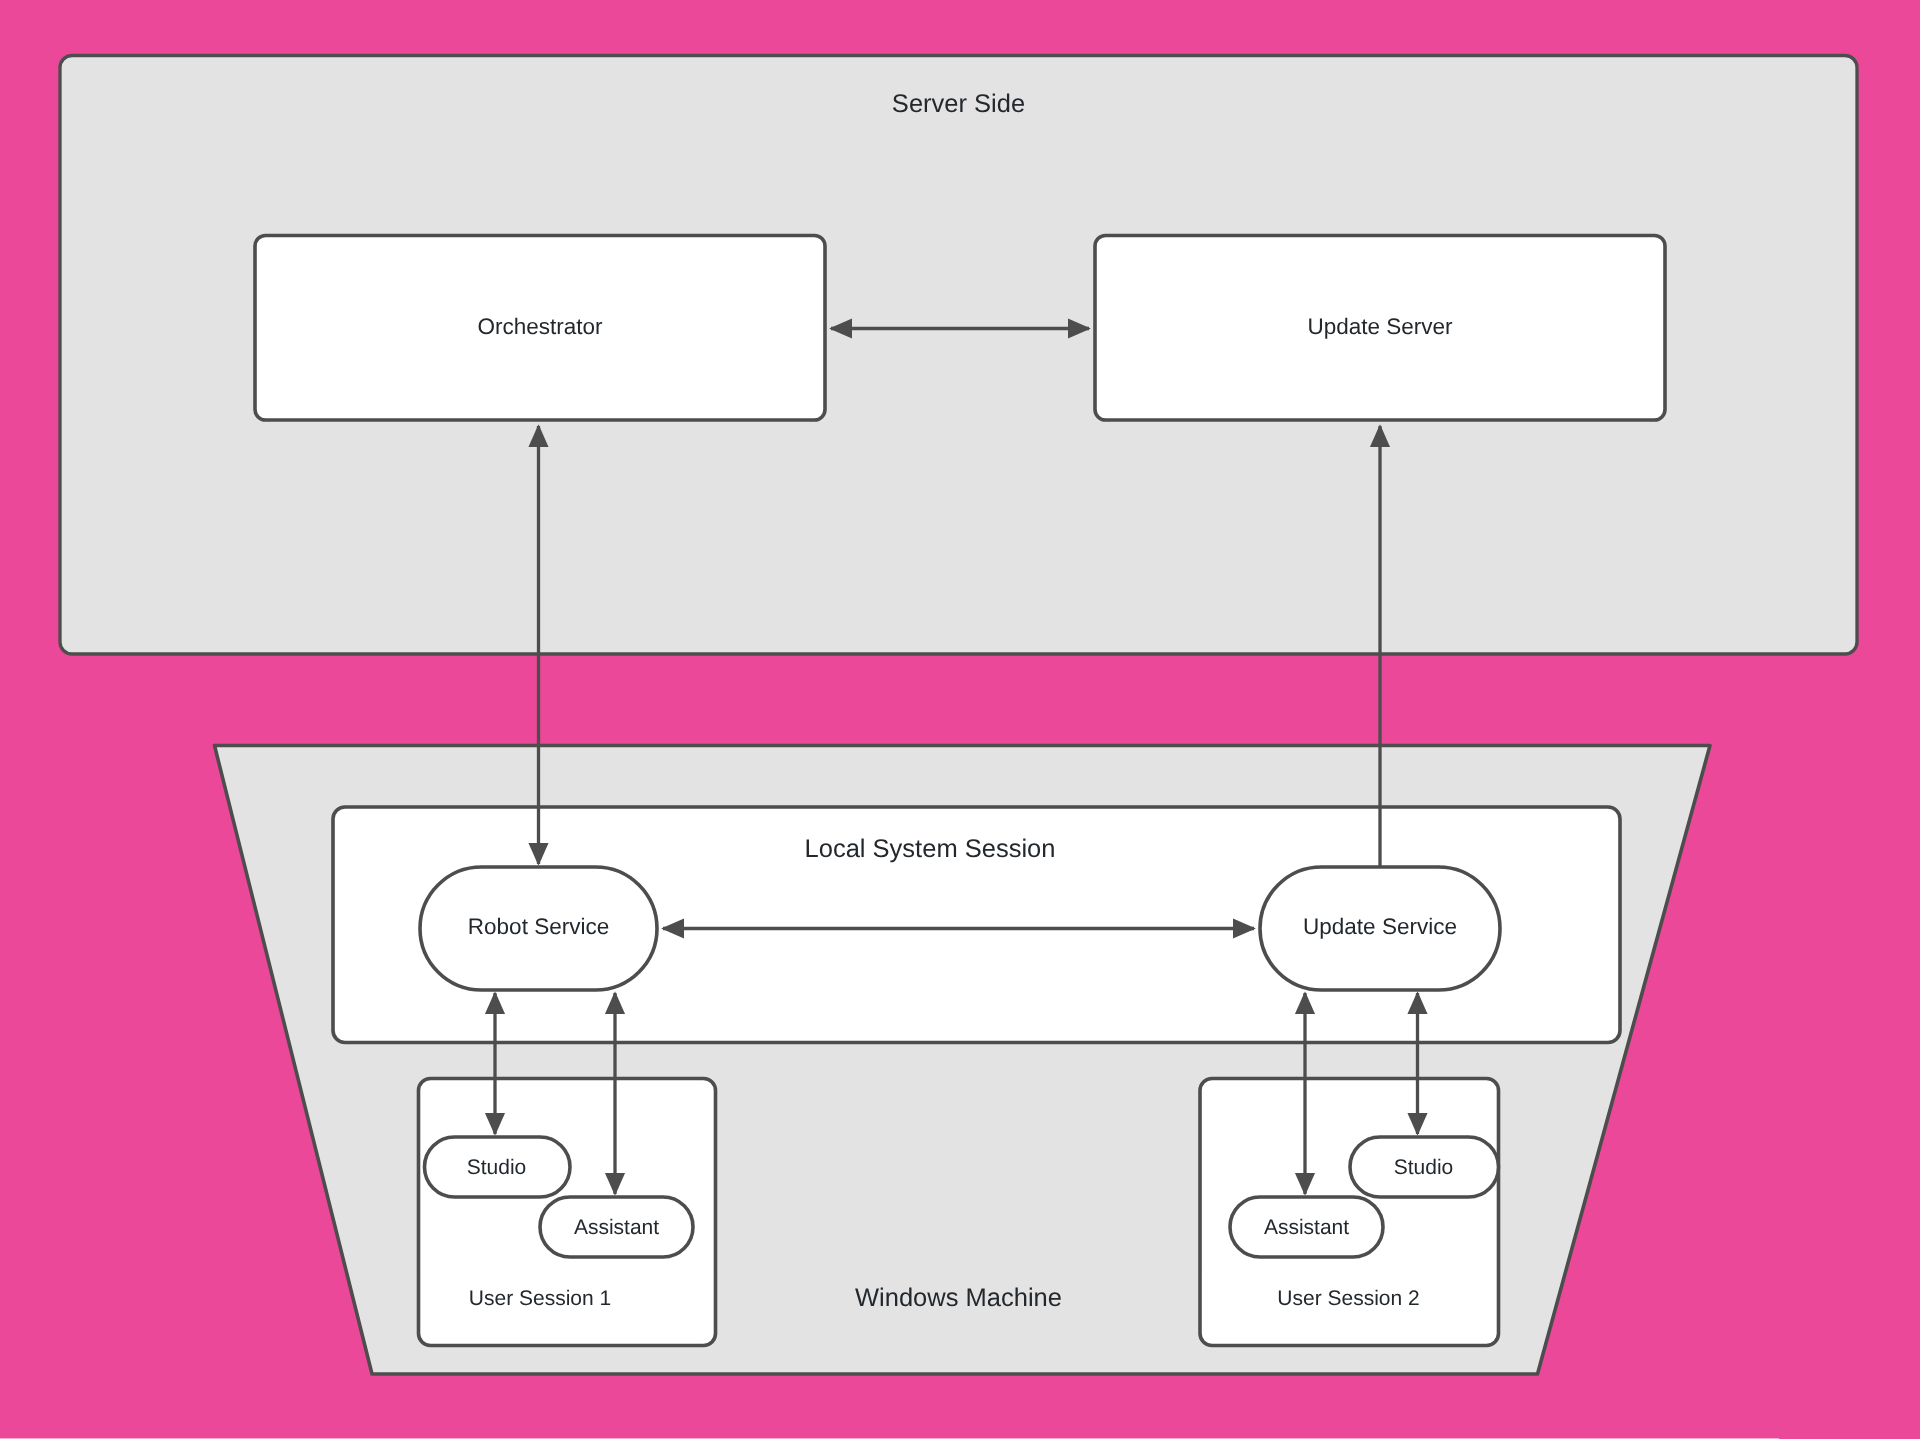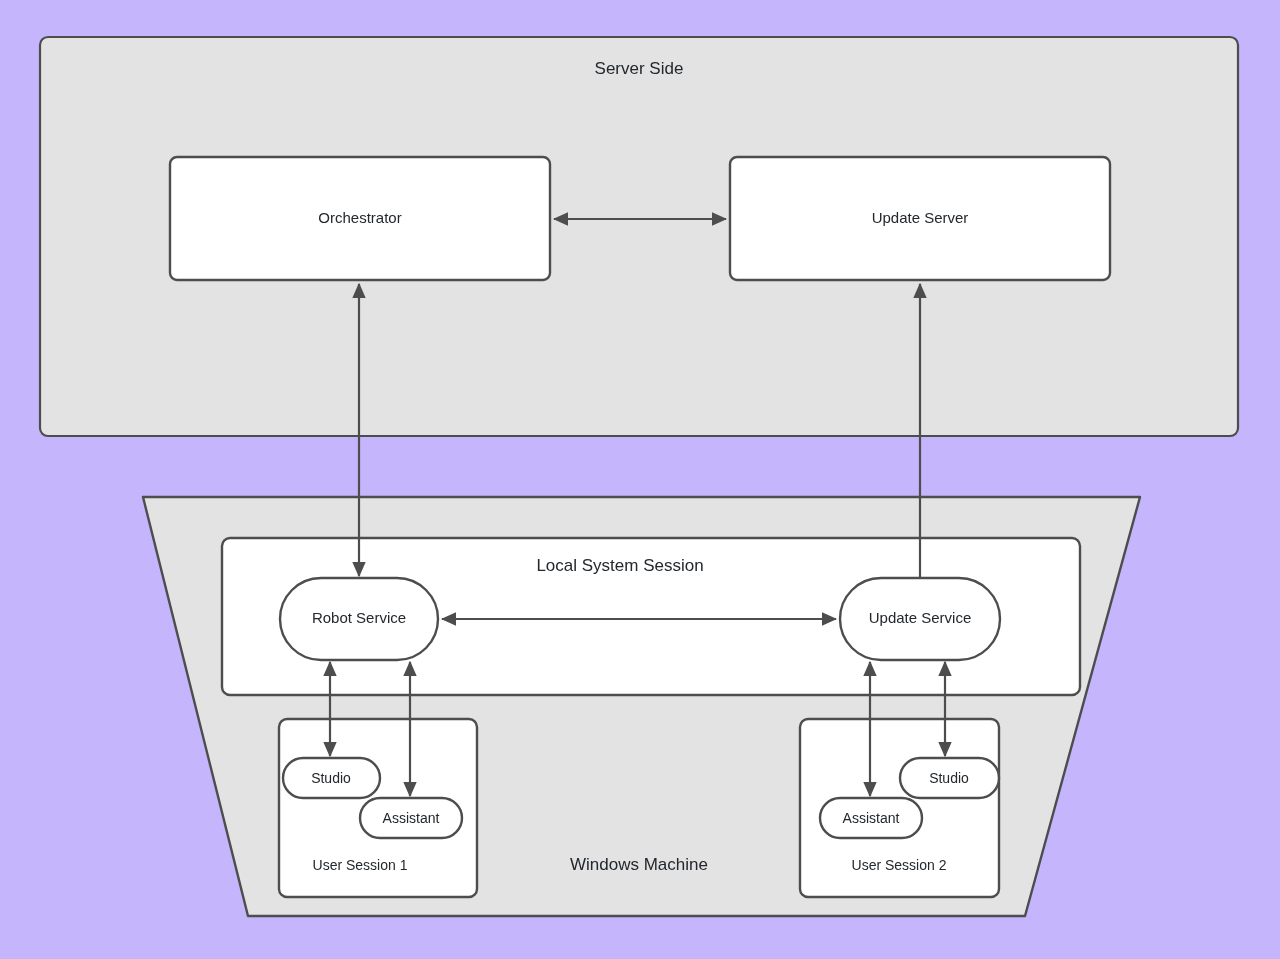--- a/index.html
+++ b/index.html
@@ -8,21 +8,21 @@
     padding: 0;
     background: #ffffff;
   }
   body {
     font-family: "Liberation Sans", sans-serif;
   }
   #canvas {
     position: relative;
     width: 1280px;
     height: 959px;
-    background: #c4b5fd;
+    background: #ec4899;
     overflow: hidden;
   }
   #diagram-svg {
     position: absolute;
     left: 0;
     top: 0;
     width: 1280px;
     height: 959px;
   }
   .node-label {

